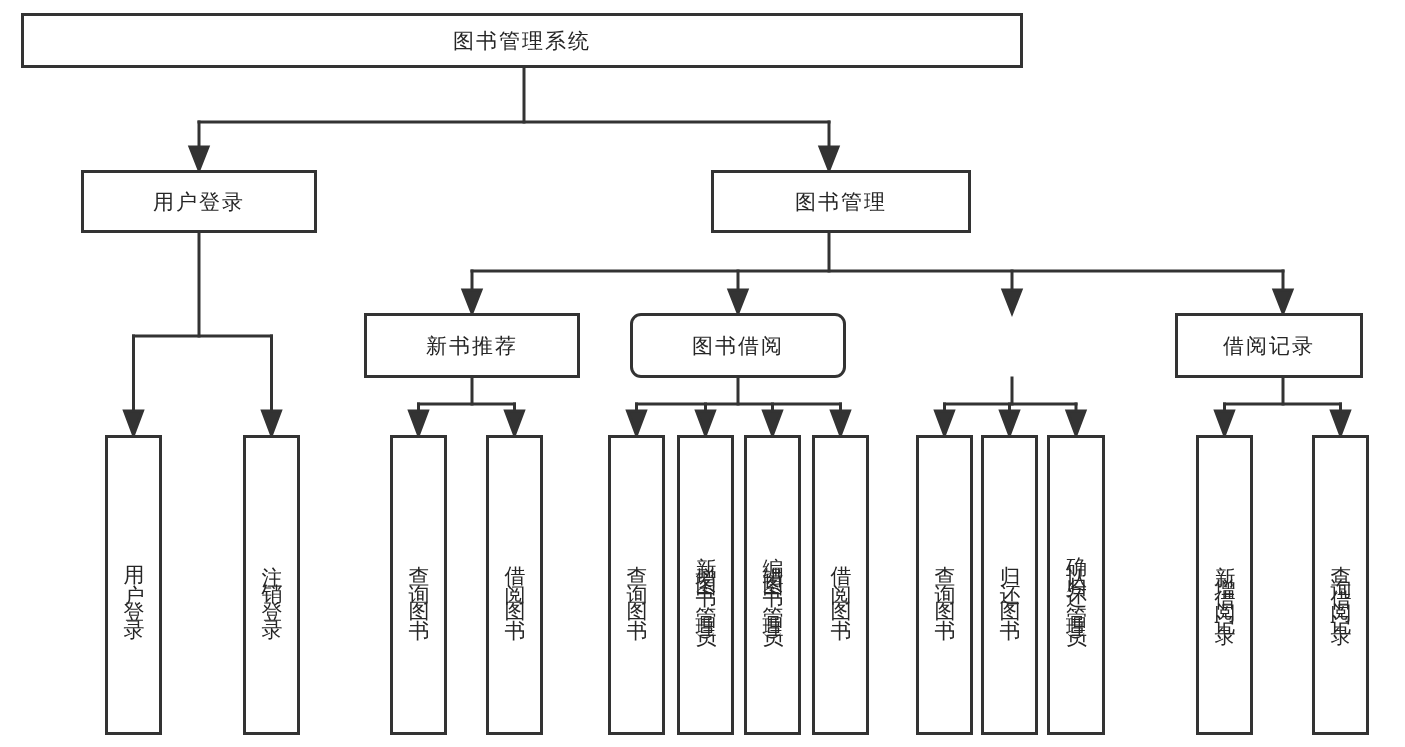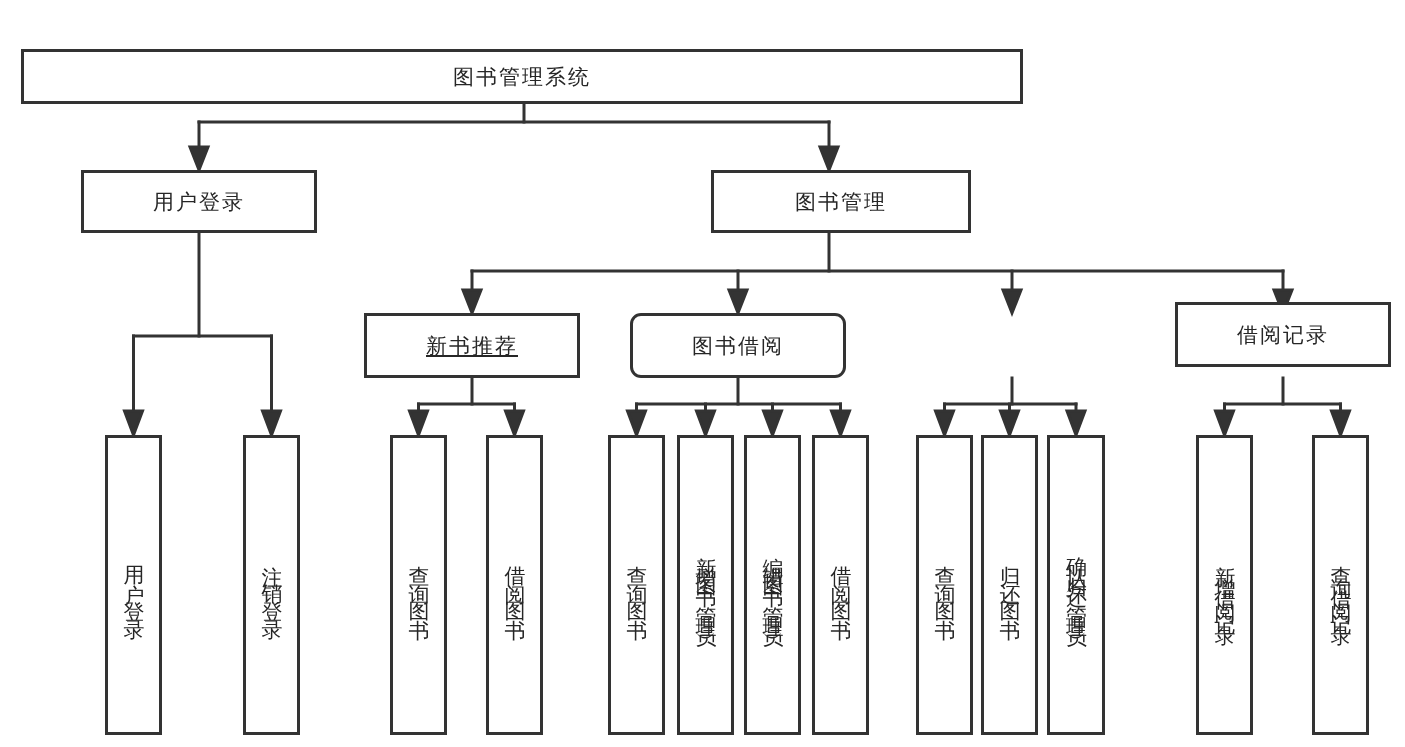--- a/index.html
+++ b/index.html
@@ -103,38 +103,38 @@
         <line x1="1283" y1="378" x2="1283" y2="404"></line>
         <line x1="1224.5" y1="404" x2="1340.5" y2="404"></line>
         <line x1="1224.5" y1="404" x2="1224.5" y2="414"></line>
         <polygon points="1215.5,411 1233.5,411 1224.5,435"></polygon>
         <line x1="1340.5" y1="404" x2="1340.5" y2="414"></line>
         <polygon points="1331.5,411 1349.5,411 1340.5,435"></polygon>
       </g>
     </g>
   </svg>
 
-  <div class="node h-node" style="left:21px;top:13px;width:1002px;height:55px;margin-top:36px;">
+  <div class="node h-node" style="left:21px;top:13px;width:1002px;height:55px;">
     <span>图书管理系统</span>
   </div>
 
   <div class="node h-node" style="left:81px;top:170px;width:236px;height:63px;">
     <span>用户登录</span>
   </div>
   <div class="node h-node" style="left:711px;top:170px;width:260px;height:63px;">
     <span>图书管理</span>
   </div>
 
-  <div class="node h-node" style="left:364px;top:313px;width:216px;height:65px;text-decoration:underline;">
+  <div class="node h-node" style="left:364px;top:313px;width:216px;height:65px;">
     <span>新书推荐</span>
   </div>
   <div class="node h-node" style="left:630px;top:313px;width:216px;height:65px;border-radius:11px;">
     <span>图书借阅</span>
   </div>
-  <div class="node h-node" style="left:1175px;top:302px;width:216px;height:65px;">
+  <div class="node h-node" style="left:1175px;top:313px;width:188px;height:65px;">
     <span>借阅记录</span>
   </div>
 
   <div class="node v-node ls-4" style="left:105px;">
     <span>用户登录</span>
   </div>
   <div class="node v-node ls-4" style="left:243px;">
     <span>注销登录</span>
   </div>
 

